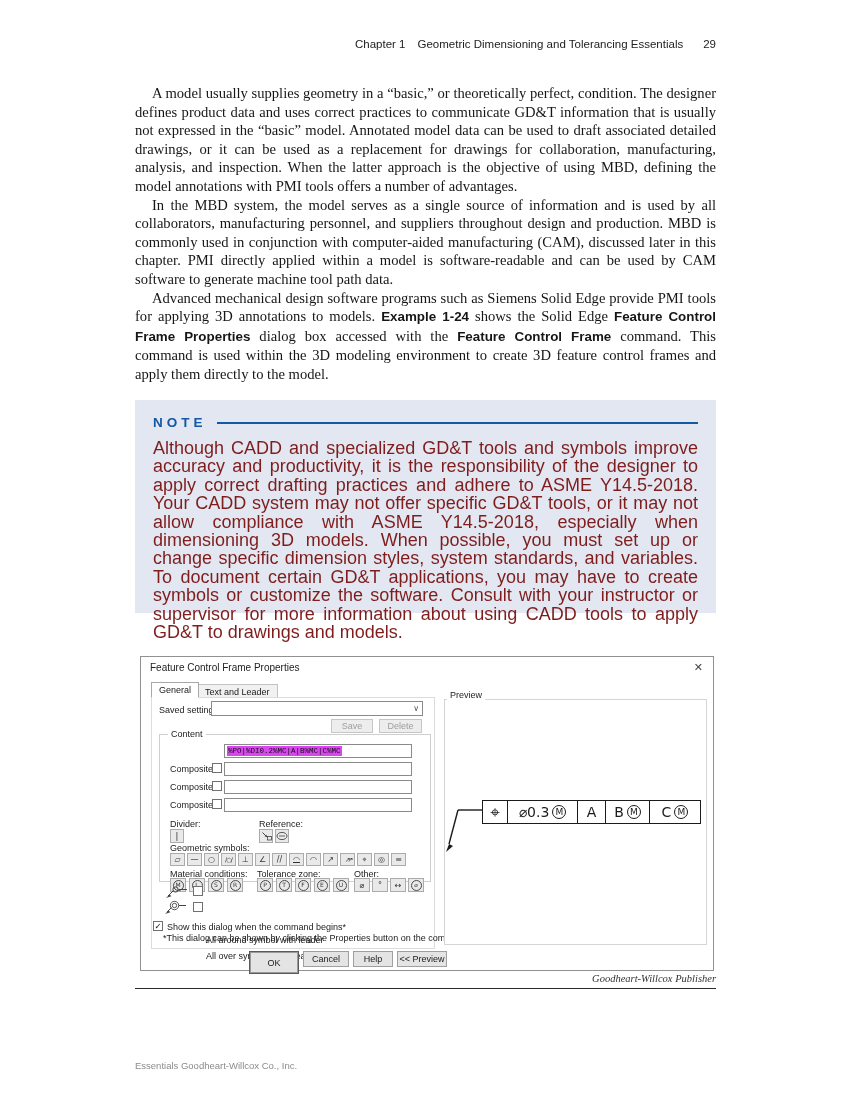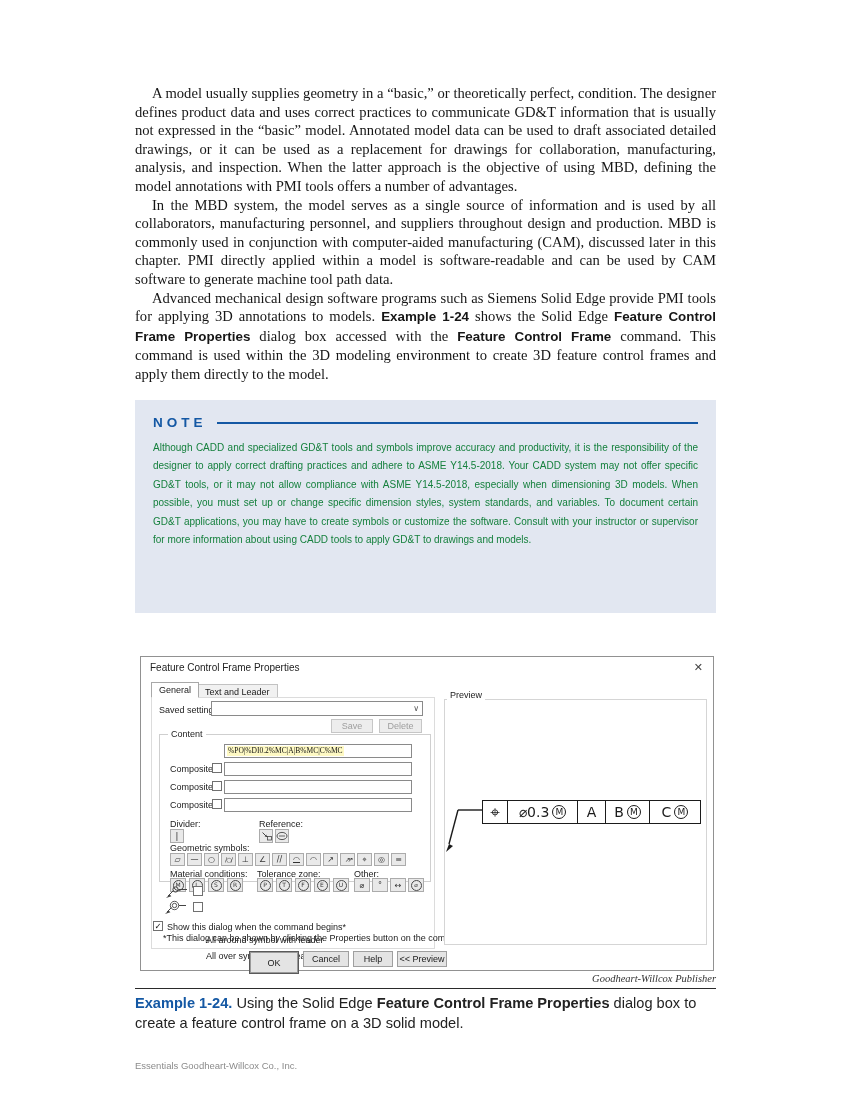--- a/index.html
+++ b/index.html
@@ -18,21 +18,21 @@
             text-align:justify;color:#161616;}
   .bodytext p{margin:0;text-indent:17px;}
   .b-sans{font-family:"Liberation Sans",sans-serif;font-weight:bold;font-size:13.4px;}
 
   
   .notebox{position:absolute;left:135px;top:400px;width:581px;height:213px;
            background:#e2e7f1;box-sizing:border-box;padding:15px 18px 0 18px;}
   .note-head{display:flex;align-items:center;}
   .note-title{color:#1458a4;font-weight:bold;font-size:13.5px;letter-spacing:4px;}
   .note-rule{flex:1;height:2px;background:#1458a4;margin-left:10px;margin-top:1px;}
-  .note-body{margin-top:9px;font-size:10px;line-height:18.4px;text-align:justify;color:#15803d;}
+  .note-body{margin-top:9px;font-size:18px;line-height:18.4px;text-align:justify;color:#7f1d1d;}
 
   
   .dialog{position:absolute;left:140px;top:656px;width:574px;height:315px;
           background:#fff;border:1px solid #919191;box-sizing:border-box;
           font-size:9px;color:#1b1b1b;}
   .dlg-title{position:absolute;left:9px;top:5px;font-size:10px;color:#222;}
   .dlg-close{position:absolute;right:10px;top:4px;font-size:11px;color:#444;cursor:default;}
   .tab{position:absolute;box-sizing:border-box;padding:2px 7px;font-size:9px;background:#fff;}
   .tab.active{left:10px;top:25px;border:1px solid #a8a8a8;border-bottom:1px solid #fff;z-index:2;height:16px;}
   .tab.inactive{left:56px;top:27px;border:1px solid #c2c2c2;border-bottom:none;background:#f1f1f1;height:14px;}
@@ -40,22 +40,22 @@
   .dlg-label{position:absolute;font-size:9px;white-space:nowrap;color:#1b1b1b;}
   .combo{position:absolute;left:70px;top:44px;width:212px;height:15px;background:#fff;
          border:1px solid #8a8a8a;box-sizing:border-box;}
   .combo .arrow{position:absolute;right:3px;top:2px;font-size:8px;color:#555;font-family:"DejaVu Sans",sans-serif;}
   .pushbtn{position:absolute;background:#e4e4e4;border:1px solid #9f9f9f;box-sizing:border-box;
            font-size:9px;text-align:center;color:#1b1b1b;display:flex;align-items:center;justify-content:center;}
   .pushbtn.disabled{color:#9e9e9e;background:#ededed;border-color:#c6c6c6;}
   .group{position:absolute;border:1px solid #cfcfcf;box-sizing:border-box;padding-left:44px;}
   .group-label{position:absolute;top:-6px;left:8px;background:#fff;padding:0 3px;font-size:9px;}
   .field{position:absolute;background:#fff;border:1px solid #8a8a8a;box-sizing:border-box;overflow:hidden;}
-  .sel-text{display:inline-block;margin:1px 0 0 2px;background:#fef9c3;color:#101010;
-            font-size:7.5px;line-height:10px;padding:0 1px;font-family:Liberation Serif, serif;white-space:nowrap;}
+  .sel-text{display:inline-block;margin:1px 0 0 2px;background:#d946ef;color:#101010;
+            font-size:7.5px;line-height:10px;padding:0 1px;font-family:Liberation Mono, monospace;white-space:nowrap;}
   .checkbox{position:absolute;width:10px;height:10px;border:1px solid #707070;background:#fff;
             box-sizing:border-box;font-size:8.5px;line-height:8px;text-align:center;color:#1b1b1b;
             font-family:"DejaVu Sans",sans-serif;}
   .sym-row{position:absolute;display:flex;gap:2px;}
   .sym-btn{width:15px;height:13px;background:#e9e9e9;border:1px solid #ababab;box-sizing:border-box;
            display:flex;align-items:center;justify-content:center;
            font-family:"DejaVu Sans",sans-serif;font-size:8px;color:#333;padding:0;}
   .sym-btn.wide{width:16px;height:14px;}
   .sym-btn.sm7{font-size:6.5px;letter-spacing:-1px;}
   .sym-btn.tight{letter-spacing:-3px;font-size:7px;}
@@ -86,20 +86,25 @@
   .caption{position:absolute;left:135px;top:994px;width:581px;font-size:14.6px;line-height:19.5px;color:#222;}
   .cap-num{color:#1458a4;font-weight:bold;}
   .cap-bold{font-weight:bold;}
   .copyright{position:absolute;left:135px;top:1060px;font-size:9.5px;color:#8b8b8b;}
 </style>
 </head>
 <body>
 
 <div class="page">
 
+  <div class="runhead">
+    <span class="chap">Chapter 1</span>
+    <span>Geometric Dimensioning and Tolerancing Essentials</span>
+    <span class="pg">29</span>
+  </div>
 
   <div class="bodytext">
     <p>A model usually supplies geometry in a “basic,” or theoretically perfect, condition. The designer defines product data and uses correct practices to communicate GD&amp;T information that is usually not expressed in the “basic” model. Annotated model data can be used to draft associated detailed drawings, or it can be used as a replacement for drawings for collaboration, manufacturing, analysis, and inspection. When the latter approach is the objective of using MBD, defining the model annotations with PMI tools offers a number of advantages.</p>
     <p>In the MBD system, the model serves as a single source of information and is used by all collaborators, manufacturing personnel, and suppliers throughout design and production. MBD is commonly used in conjunction with computer-aided manufacturing (CAM), discussed later in this chapter. PMI directly applied within a model is software-readable and can be used by CAM software to generate machine tool path data.</p>
     <p><span>Advanced mechanical design software programs such as Siemens Solid Edge provide PMI tools for applying 3D annotations to models. </span><span class="b-sans">Example 1-24</span><span> shows the Solid Edge </span><span class="b-sans">Feature Control Frame Properties</span><span> dialog box accessed with the </span><span class="b-sans">Feature Control Frame</span><span> command. This command is used within the 3D modeling environment to create 3D feature control frames and apply them directly to the model.</span></p>
   </div>
 
   <div class="notebox">
     <div class="note-head">
       <span class="note-title">NOTE</span>
@@ -281,16 +286,15 @@
         <div class="fcf-cell" style="min-width:50px;">
           <span>C</span>
           <span class="fcf-mod">M</span>
         </div>
       </div>
     </div>
   </div>
 
   <div class="credit">Goodheart-Willcox Publisher</div>
   <div class="caption-rule"></div>
-  <div class="caption"><span class="cap-num">Example 1-24.</span><span> Using the Solid Edge </span><span class="cap-bold">Feature Control Frame Properties</span><span> dialog box to create a feature control frame on a 3D solid model.</span></div>
 
   <div class="copyright">Essentials Goodheart-Willcox Co., Inc.</div>
 </div>
 
 </body></html>

